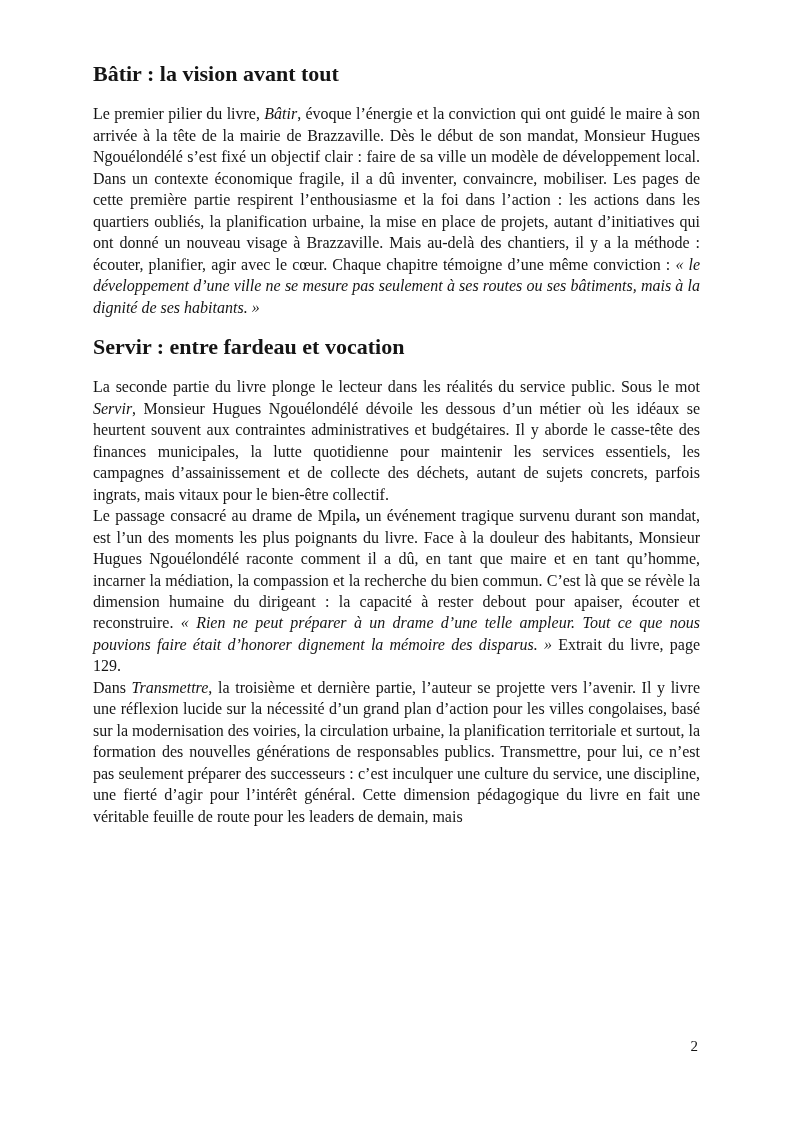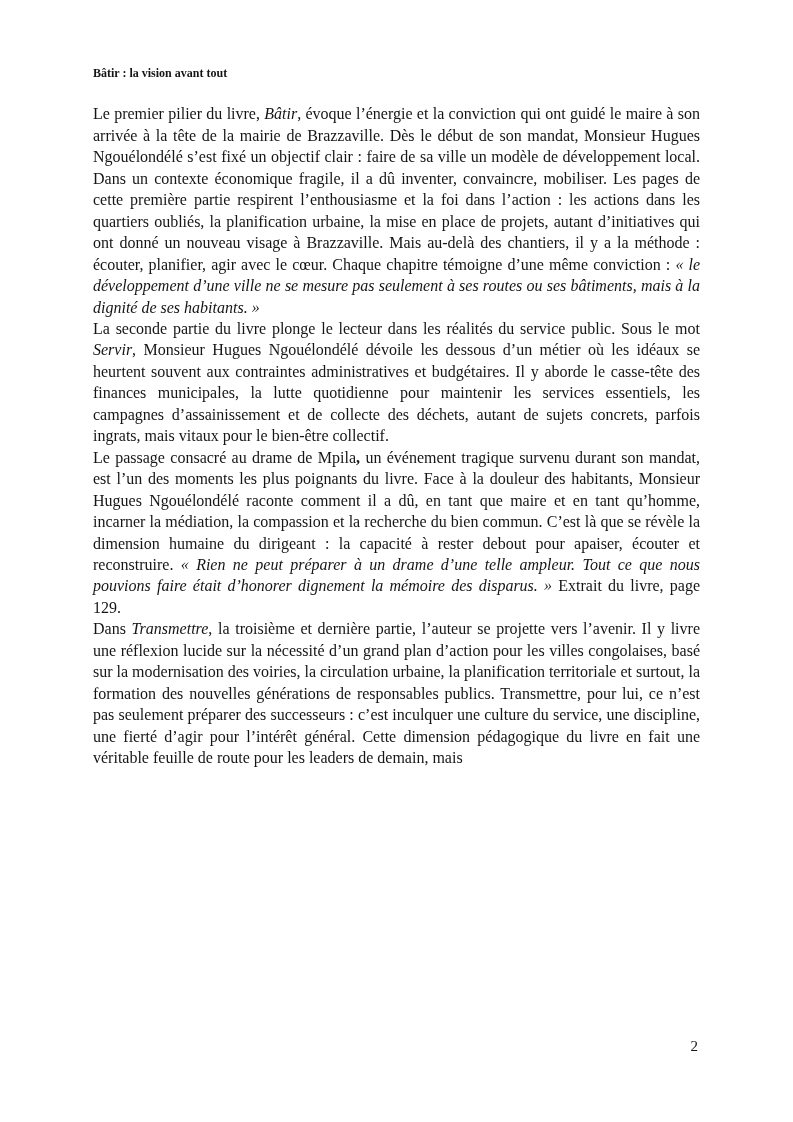--- a/index.html
+++ b/index.html
@@ -15,21 +15,21 @@
     line-height: 21.45px;
     color: #151515;
     overflow: hidden;
   }
   p.body-text {
     margin: 0;
     text-align: justify;
   }
   h2.section-heading {
     font-family: "Liberation Serif", "DejaVu Serif", serif;
-    font-size: 12px;
+    font-size: 22px;
     line-height: 21.45px;
     font-weight: bold;
     margin: 18px 0 19px 0;
     text-align: left;
   }
   .i { font-style: italic; }
   .b { font-weight: bold; }
   .page-number {
     position: absolute;
     top: 1037px;
@@ -42,20 +42,21 @@
 </head>
 <body>
 
 <div class="page">
 
 
   <h2 class="section-heading">Bâtir : la vision avant tout</h2>
 
   <p class="body-text"><span>Le premier pilier du livre, </span><span class="i">Bâtir</span><span>, évoque l’énergie et la conviction qui ont guidé le maire à son arrivée à la tête de la mairie de Brazzaville. Dès le début de son mandat, Monsieur Hugues Ngouélondélé s’est fixé un objectif clair : faire de sa ville un modèle de développement local. Dans un contexte économique fragile, il a dû inventer, convaincre, mobiliser. Les pages de cette première partie respirent l’enthousiasme et la foi dans l’action : les actions dans les quartiers oubliés, la planification urbaine, la mise en place de projets, autant d’initiatives qui ont donné un nouveau visage à Brazzaville. Mais au-delà des chantiers, il y a la méthode : écouter, planifier, agir avec le cœur. Chaque chapitre témoigne d’une même conviction : </span><span class="i">« le développement d’une ville ne se mesure pas seulement à ses routes ou ses bâtiments, mais à la dignité de ses habitants. »</span></p>
 
+  <h2 class="section-heading">Servir : entre fardeau et vocation</h2>
 
   <p class="body-text"><span>La seconde partie du livre plonge le lecteur dans les réalités du service public. Sous le mot </span><span class="i">Servir</span><span>, Monsieur Hugues Ngouélondélé dévoile les dessous d’un métier où les idéaux se heurtent souvent aux contraintes administratives et budgétaires.  Il y aborde le casse-tête des finances municipales, la lutte quotidienne pour maintenir les services essentiels, les campagnes d’assainissement et de collecte des déchets, autant de sujets concrets, parfois ingrats, mais vitaux pour le bien-être collectif.</span></p>
 
   <p class="body-text"><span>Le passage consacré au drame de Mpila</span><span class="b">,</span><span> un événement tragique survenu durant son mandat, est l’un des moments les plus poignants du livre. Face à la douleur des habitants, Monsieur Hugues Ngouélondélé raconte comment il a dû, en tant que maire et en tant qu’homme, incarner la médiation, la compassion et la recherche du bien commun. C’est là que se révèle la dimension humaine du dirigeant : la capacité à rester debout pour apaiser, écouter et reconstruire. </span><span class="i">« Rien ne peut préparer à un drame d’une telle ampleur. Tout ce que nous pouvions faire était d’honorer dignement la mémoire des disparus. »</span><span> Extrait du livre, page 129.</span></p>
 
 
   <p class="body-text"><span>Dans </span><span class="i">Transmettre</span><span>, la troisième et dernière partie, l’auteur se projette vers l’avenir. Il y livre une réflexion lucide sur la nécessité d’un grand plan d’action pour les villes congolaises, basé sur la modernisation des voiries, la circulation urbaine, la planification territoriale et surtout, la formation des nouvelles générations de responsables publics. Transmettre, pour lui, ce n’est pas seulement préparer des successeurs : c’est inculquer une culture du service, une discipline, une fierté d’agir pour l’intérêt général. Cette dimension pédagogique du livre en fait une véritable feuille de route pour les leaders de demain, mais</span></p>
 
   <div class="page-number">2</div>
 

